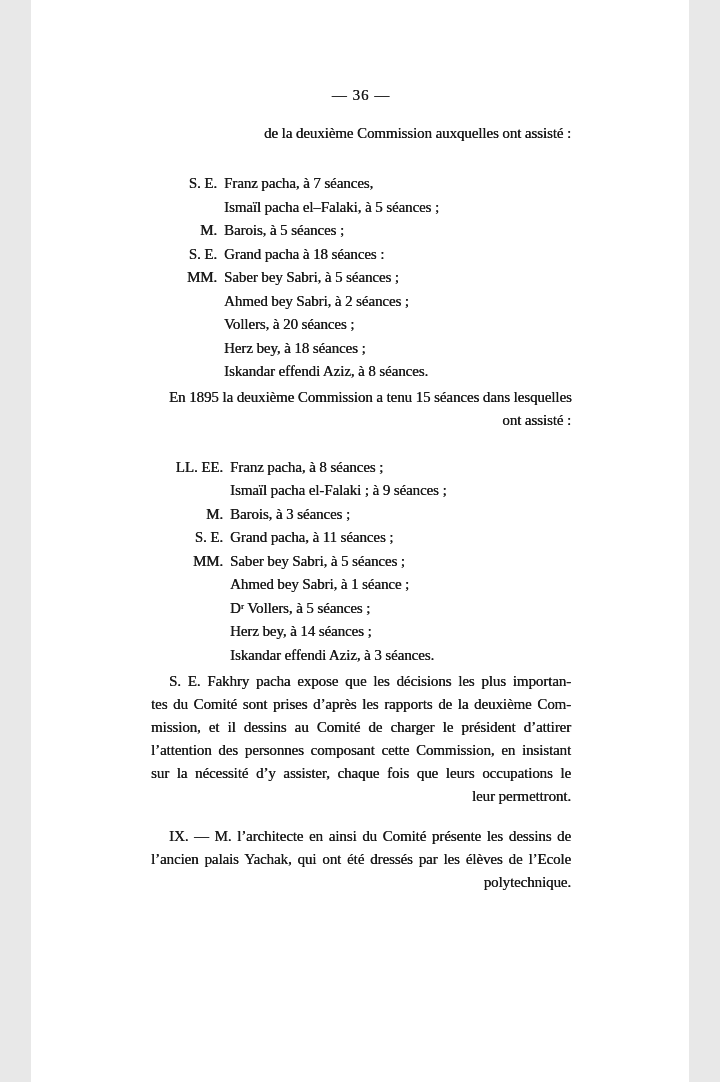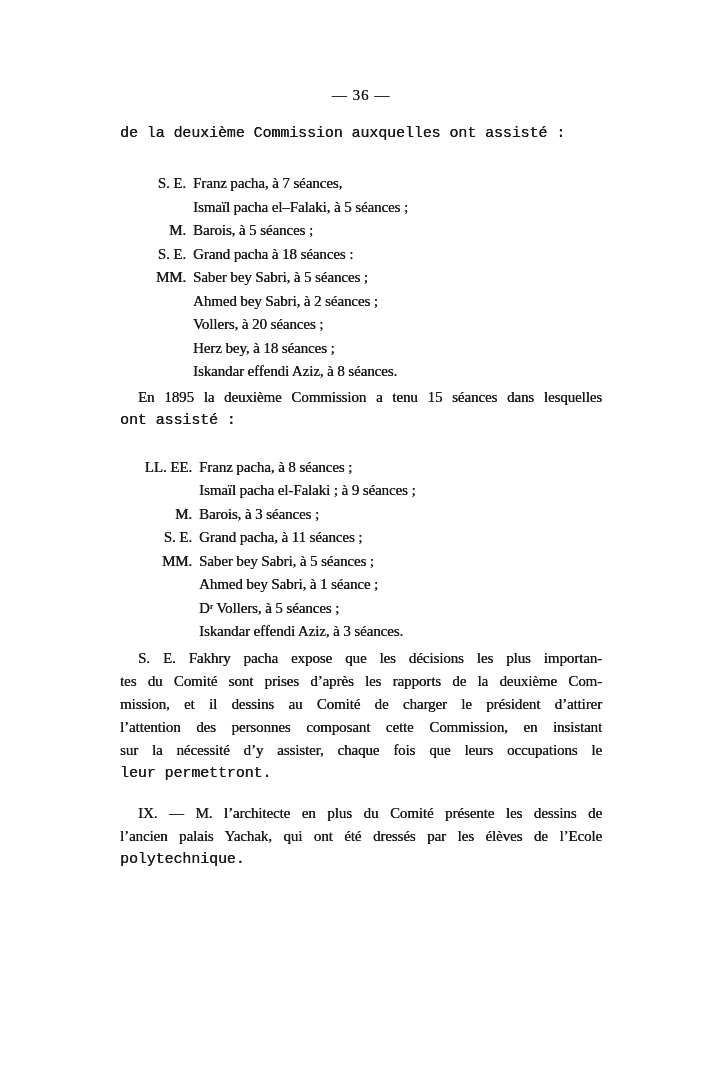--- a/index.html
+++ b/index.html
@@ -1,18 +1,18 @@
 <!DOCTYPE html>
 <html><head>
 <meta charset="utf-8">
 <style>
   html,body { margin:0; padding:0; background:#e8e8e8; }
   .page {
     position: relative;
-    width: 720px;
+    width: 658px;
     height: 1082px;
     margin: 0 auto;
     background: #ffffff;
     font-family: "Liberation Serif", "DejaVu Serif", serif;
     color: #1a1a1a;
     overflow: hidden;
     text-shadow: 0.3px 0 0 currentColor; 
   }
   .content {
     padding: 86px 118px 0 120px; 
@@ -27,23 +27,22 @@
     letter-spacing: 1px;
   }
   .para { margin: 0; }
   .line {
     line-height: 23px;
     white-space: nowrap;
     text-align: justify;
     text-align-last: justify;
   }
   .line.last {
-    text-align: left;
+    text-align: right;
     text-align-last: auto;
-    font-family: Liberation Mono, monospace;
   }
   .line.indent { text-indent: 18px; }
   .list { margin: 0; }
   .row {
     display: flex;
     line-height: 23.5px;
     white-space: nowrap;
   }
   .lbl {
     flex: none;
@@ -140,33 +139,37 @@
       <div class="row">
         <span class="lbl"></span>
         <span class="txt">Ahmed bey Sabri, à 1 séance ;</span>
       </div>
       <div class="row">
         <span class="lbl"></span>
         <span class="txt">Dʳ Vollers, à 5 séances ;</span>
       </div>
       <div class="row">
         <span class="lbl"></span>
+        <span class="txt">Herz bey, à 14 séances ;</span>
+      </div>
+      <div class="row">
+        <span class="lbl"></span>
         <span class="txt">Iskandar effendi Aziz, à 3 séances.</span>
       </div>
     </div>
 
     <div class="para m-p3">
       <div class="line indent">S. E. Fakhry pacha expose que les décisions les plus importan-</div>
       <div class="line">tes du Comité sont prises d’après les rapports de la deuxième Com-</div>
       <div class="line">mission, et il dessins au Comité de charger le président d’attirer</div>
       <div class="line">l’attention des personnes composant cette Commission, en insistant</div>
       <div class="line">sur la nécessité d’y assister, chaque fois que leurs occupations le</div>
       <div class="line last">leur permettront.</div>
     </div>
 
     <div class="para m-p4">
-      <div class="line indent">IX. — M. l’architecte en plus du Comité présente les dessins de</div>
+      <div class="line indent">IX. — M. l’architecte en ainsi du Comité présente les dessins de</div>
       <div class="line">l’ancien palais Yachak, qui ont été dressés par les élèves de l’Ecole</div>
       <div class="line last">polytechnique.</div>
     </div>
 
   </div>
 </div>
 
 </body></html>

